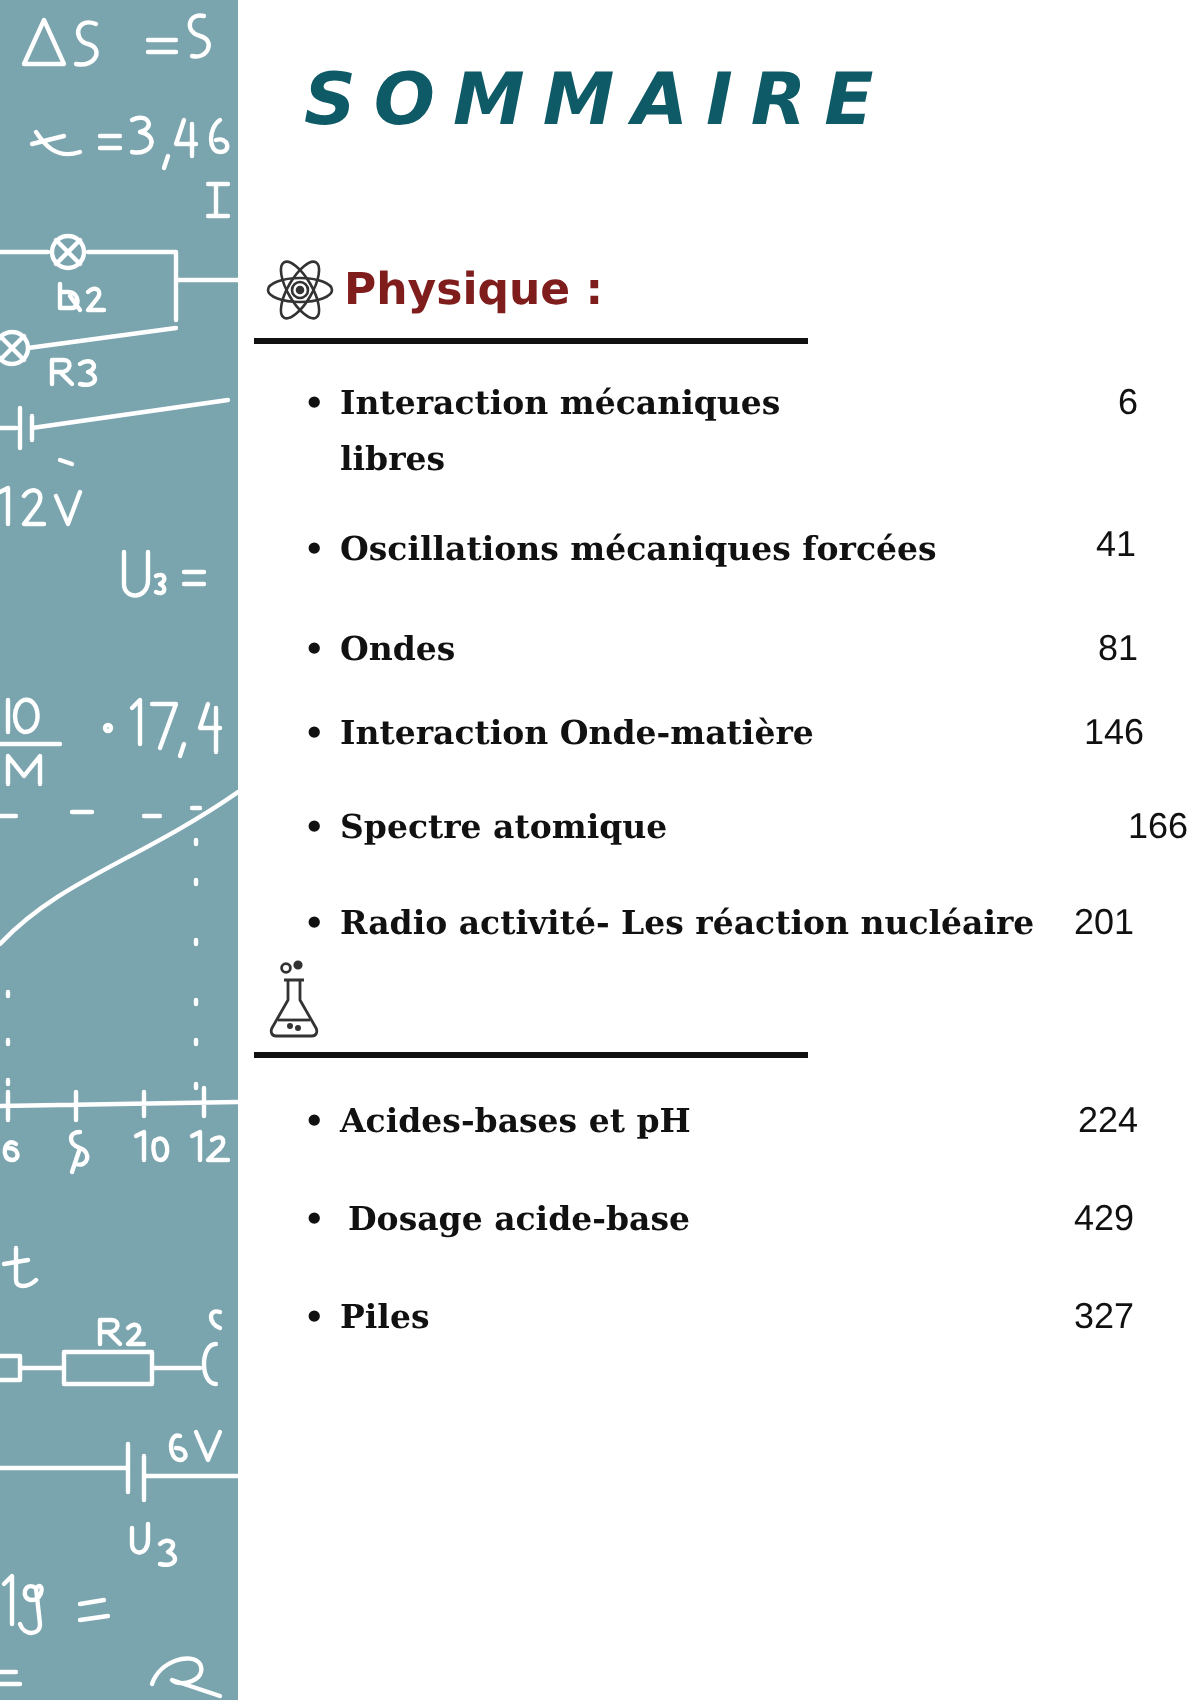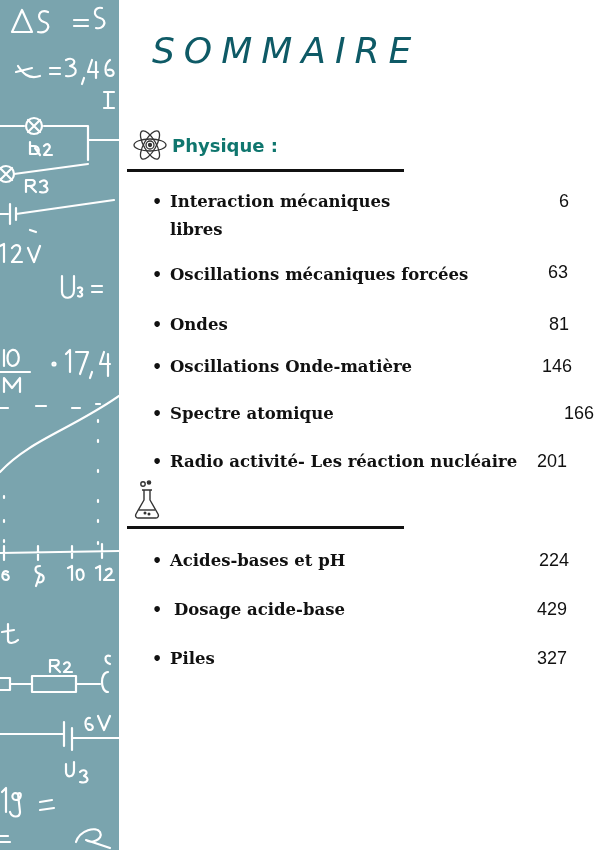--- a/index.html
+++ b/index.html
@@ -8,30 +8,30 @@
     background: #ffffff;
     font-family: "Liberation Serif", serif;
   }
   .side-panel {
     position: absolute; left: 0; top: 0; width: 119px; height: 850px;
     background: #7aa4ae; overflow: hidden;
   }
   .side-panel svg { position: absolute; left: 0; top: 0; }
   .title {
     position: absolute; left: 152px; top: 30px;
-    font-family: "DejaVu Sans", sans-serif; font-weight: normal; font-style: italic;
+    font-family: "DejaVu Sans", sans-serif; font-weight: bold; font-style: italic;
     font-size: 36px; letter-spacing: 9px; color: #0e5a66;
   }
   .section-head {
     position: absolute; left: 132px;
     display: flex; align-items: center;
   }
   .section-head .label {
     font-family: "DejaVu Sans", sans-serif; font-weight: bold;
-    font-size: 18px; color: #0f766e; margin-left: 4px;
+    font-size: 22px; color: #7f1d1d; margin-left: 4px;
   }
   .rule {
     position: absolute; left: 127px; width: 277px; height: 3px; background: #111;
   }
   .item {
     position: absolute; left: 152px; width: 430px;
     font-family: "DejaVu Serif", serif; font-weight: bold; font-size: 16.5px;
     color: #111; line-height: 28px;
   }
   .item .bullet { position: absolute; left: 0; top: 0; font-size: 16px; }
@@ -141,31 +141,31 @@
 <div class="item" style="top:188px;">
   <span class="bullet">•</span>
   <span class="text wrap">Interaction mécaniques libres</span>
 </div>
 <div class="page" style="left:559px; top:191px;">6</div>
 
 <div class="item" style="top:261px;">
   <span class="bullet">•</span>
   <span class="text">Oscillations mécaniques forcées</span>
 </div>
-<div class="page" style="left:548px; top:262px;">63</div>
+<div class="page" style="left:548px; top:262px;">41</div>
 
 <div class="item" style="top:311px;">
   <span class="bullet">•</span>
   <span class="text">Ondes</span>
 </div>
 <div class="page" style="left:549px; top:314px;">81</div>
 
 <div class="item" style="top:353px;">
   <span class="bullet">•</span>
-  <span class="text">Oscillations Onde-matière</span>
+  <span class="text">Interaction Onde-matière</span>
 </div>
 <div class="page" style="left:542px; top:356px;">146</div>
 
 <div class="item" style="top:400px;">
   <span class="bullet">•</span>
   <span class="text">Spectre atomique</span>
 </div>
 <div class="page" style="left:564px; top:403px;text-align:right;">166</div>
 
 <div class="item" style="top:448px;">

